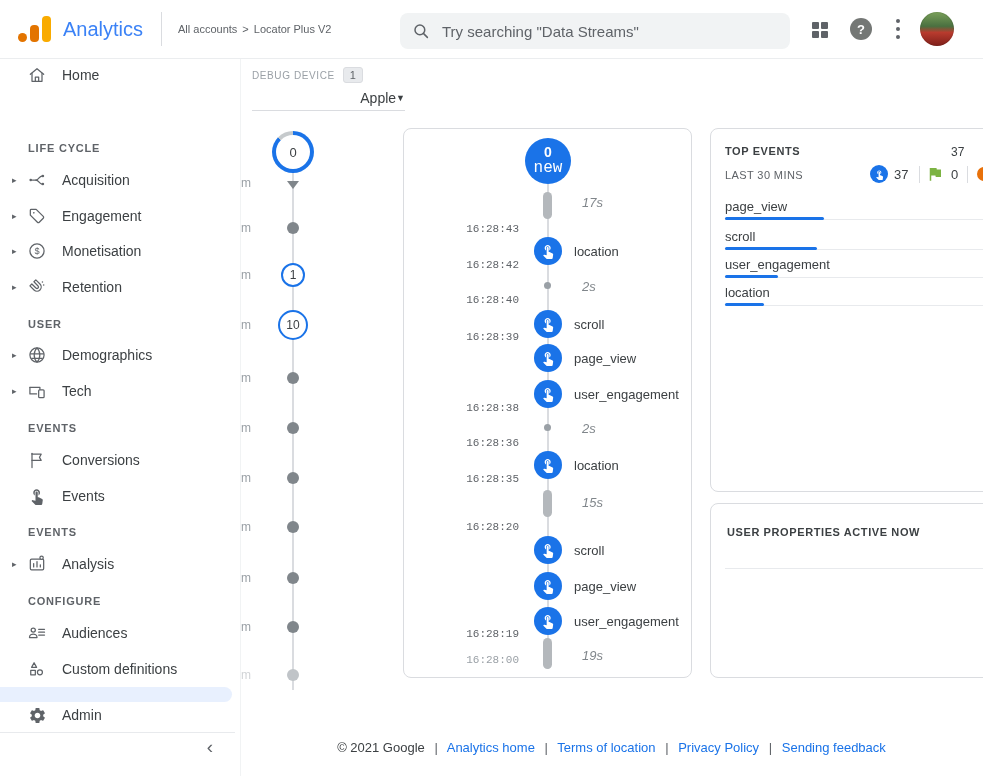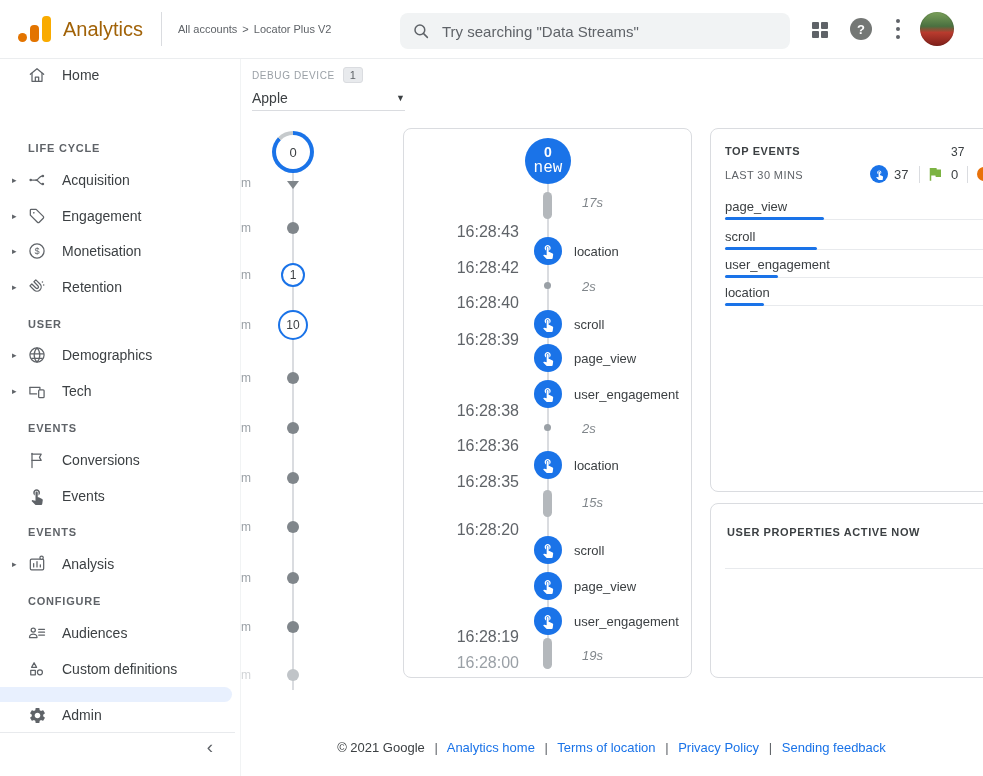--- a/index.html
+++ b/index.html
@@ -4,21 +4,21 @@
 <style>
   html,body{margin:0;padding:0;width:983px;height:776px;overflow:hidden;background:#fff;
     font-family:"Liberation Sans",sans-serif;color:#3c4043;position:relative;}
   
   .header{position:absolute;top:0;left:0;width:983px;height:58px;background:#fff;
     border-bottom:1px solid #ebedef;display:flex;align-items:center;z-index:5;}
   .logo{display:flex;align-items:flex-end;gap:3px;margin-left:18px;height:26px;}
   .logo .l-dot{width:9px;height:9px;border-radius:50%;background:#e37400;}
   .logo .l-mid{width:9px;height:17px;border-radius:4px;background:#e37400;}
   .logo .l-tall{width:9px;height:26px;border-radius:4px;background:#f9ab00;}
-  .app-name{font-size:20px;color:#a16207;margin-left:12px;}
+  .app-name{font-size:20px;color:#3b82f6;margin-left:12px;}
   .hdr-divider{width:1px;height:34px;background:#dadce0;margin:0 16px 0 18px;}
   .crumb-line{font-size:11px;color:#5f6368;display:flex;gap:5px;align-items:center;}
   .prop-line{font-size:18px;color:#3c4043;display:flex;align-items:center;gap:7px;margin-top:1px;cursor:pointer;}
   .prop-caret{font-size:10px;color:#5f6368;}
   .search{position:absolute;left:400px;top:13px;width:390px;height:36px;background:#f1f3f4;
     border-radius:8px;display:flex;align-items:center;padding:0 12px;box-sizing:border-box;}
   .search input{border:none;background:transparent;outline:none;font-size:15px;color:#3c4043;
     margin-left:10px;width:330px;font-family:"Liberation Sans",sans-serif;}
   .search input::placeholder{color:#5f6368;opacity:1;}
   .grid-icon{position:absolute;left:812px;top:22px;width:16px;height:16px;display:grid;
@@ -48,21 +48,21 @@
     border-radius:0 10px 10px 0;cursor:pointer;}
   .side-divider{position:absolute;left:0;width:235px;height:1px;background:#e8eaed;}
   .collapse{position:absolute;left:198px;font-size:19px;color:#5f6368;cursor:pointer;width:24px;
     text-align:center;}
   
   .dbg-label-row{position:absolute;left:252px;top:67px;display:flex;align-items:center;gap:8px;}
   .dbg-label{font-size:10px;color:#9aa0a6;letter-spacing:.6px;}
   .dbg-badge{background:#e8eaed;border:1px solid #dadce0;border-radius:3px;font-size:11px;
     color:#5f6368;padding:1px 6px;}
   .dbg-select{position:absolute;left:252px;top:86px;width:153px;height:24px;display:flex;
-    align-items:center;justify-content:space-between;font-size:14px;color:#3c4043;cursor:pointer;
+    align-items:center;justify-content:flex-end;font-size:14px;color:#3c4043;cursor:pointer;
     border-bottom:1px solid #dadce0;}
   .dbg-caret{font-size:9px;color:#3c4043;}
   
   .min-line{position:absolute;left:292px;top:172px;width:2px;height:518px;background:#dadce0;}
   .pm{position:absolute;left:221px;width:30px;text-align:right;font-size:12px;color:#9aa0a6;}
   .pm.faded{opacity:.45;}
   .min-dot{position:absolute;left:287px;width:12px;height:12px;border-radius:50%;background:#80868b;}
   .min-dot.faded{background:#c0c4c8;}
   .min-marker{position:absolute;left:287px;top:181px;width:0;height:0;
     border-left:6px solid transparent;border-right:6px solid transparent;border-top:8px solid #80868b;}
@@ -76,21 +76,21 @@
   
   .card{position:absolute;background:#fff;border:1px solid #dadce0;border-radius:8px;box-sizing:border-box;}
   
   .stream-card{left:403px;top:128px;width:289px;height:550px;}
   .st-line{position:absolute;left:143px;top:55px;width:2px;height:485px;background:#dadce0;}
   .st-badge{position:absolute;left:121px;top:9px;width:46px;height:46px;border-radius:50%;
     background:#1a73e8;color:#fff;display:flex;flex-direction:column;align-items:center;
     justify-content:center;line-height:1.05;}
   .st-badge .n{font-size:14px;font-weight:bold;}
   .st-badge .w{font-size:16px;font-family:Liberation Mono, monospace;}
-  .st-ts{position:absolute;left:5px;width:110px;text-align:right;font-size:16px;color:#5f6368;}
+  .st-ts{position:absolute;left:5px;width:110px;text-align:right;font-size:11px;color:#5f6368;font-family:Liberation Mono, monospace;}
   .st-ts.faded{color:#9aa0a6;}
   .st-ev{position:absolute;left:130px;width:28px;height:28px;border-radius:50%;background:#1a73e8;
     display:flex;align-items:center;justify-content:center;cursor:pointer;}
   .st-ev svg{fill:#fff;}
   .st-label{position:absolute;left:170px;font-size:13px;color:#3c4043;}
   .st-gap{position:absolute;left:178px;font-size:13px;font-style:italic;color:#80868b;}
   .st-dot{position:absolute;left:140px;width:7px;height:7px;border-radius:50%;background:#9aa0a6;}
   .st-capsule{position:absolute;left:139px;width:9px;border-radius:5px;background:#b4b8bc;}
   
   .te-card{left:710px;top:128px;width:280px;height:364px;border-radius:8px 0 0 8px;}

